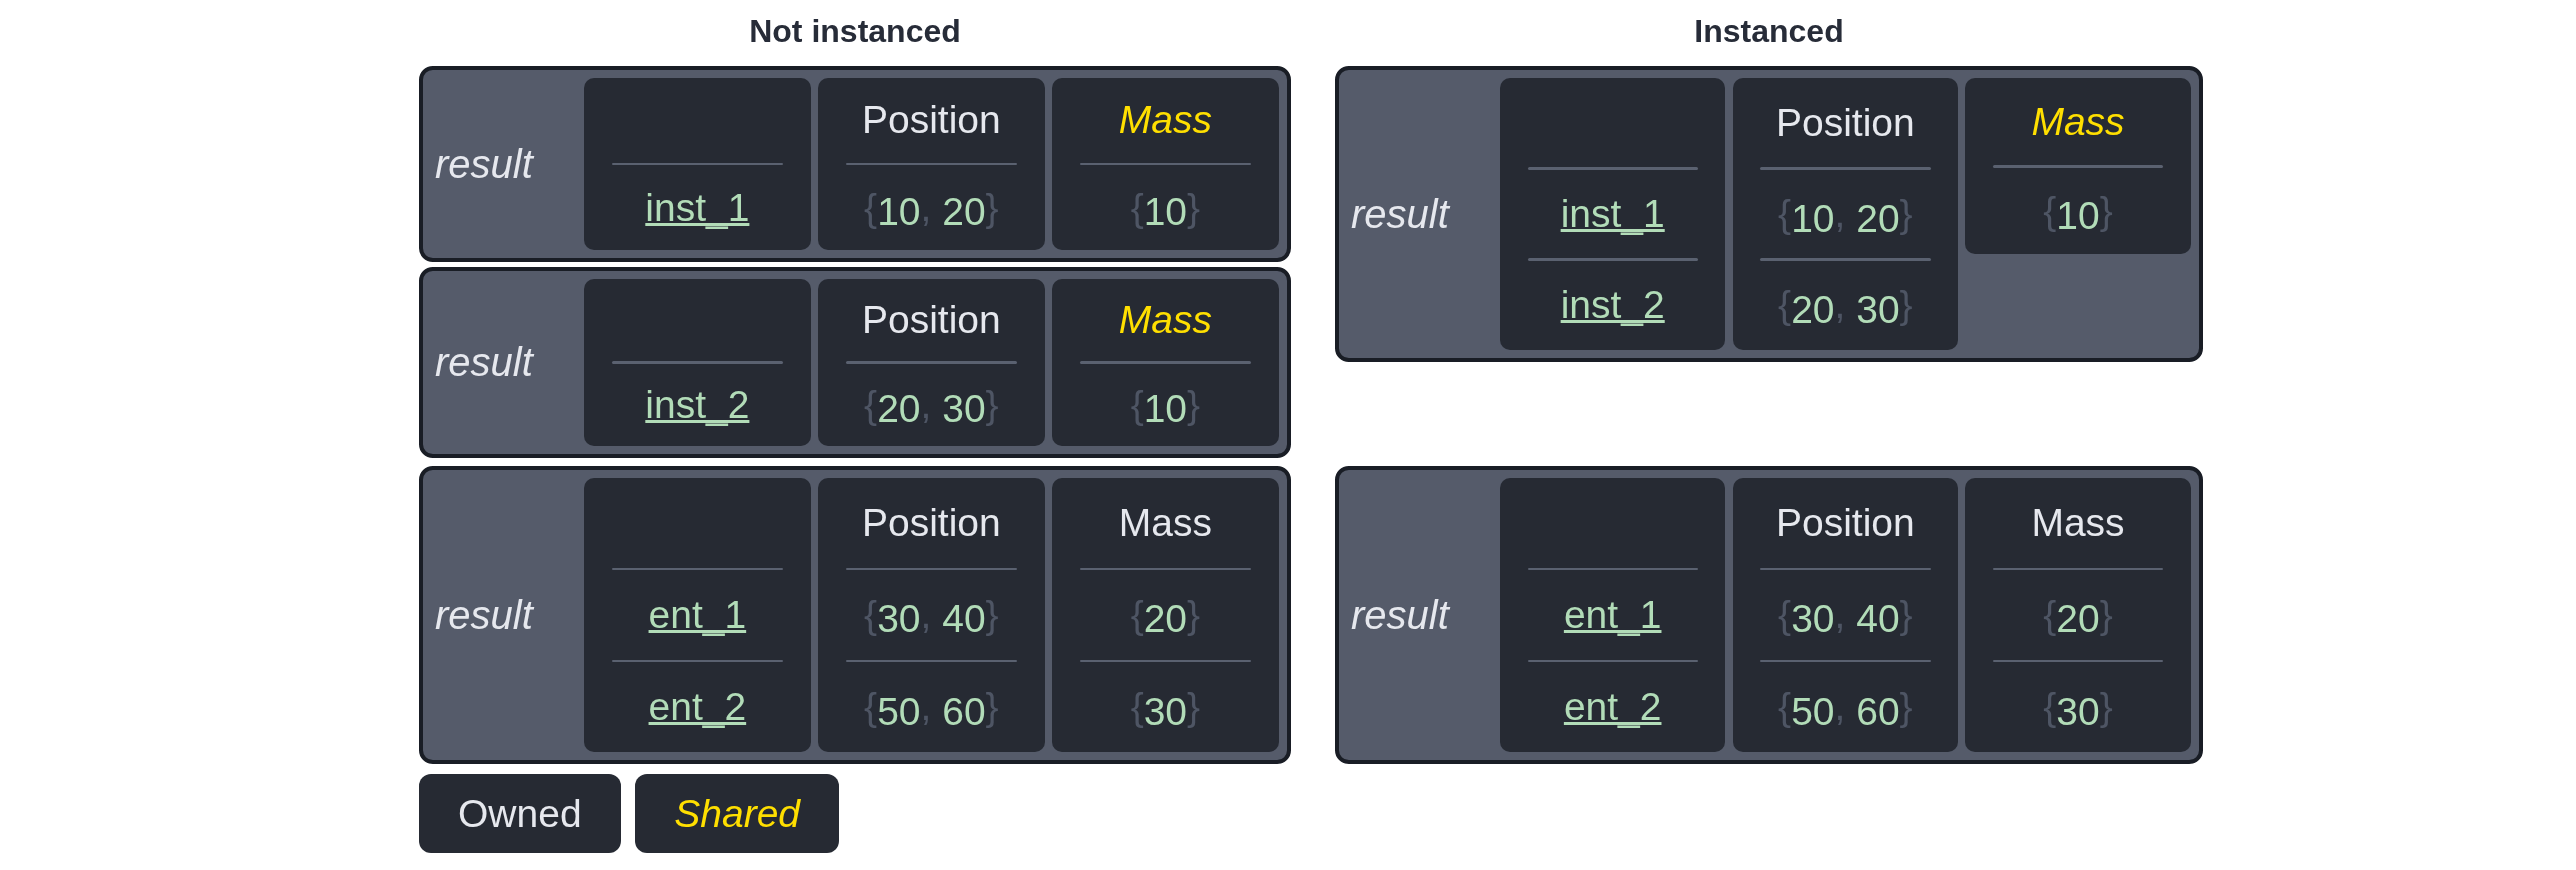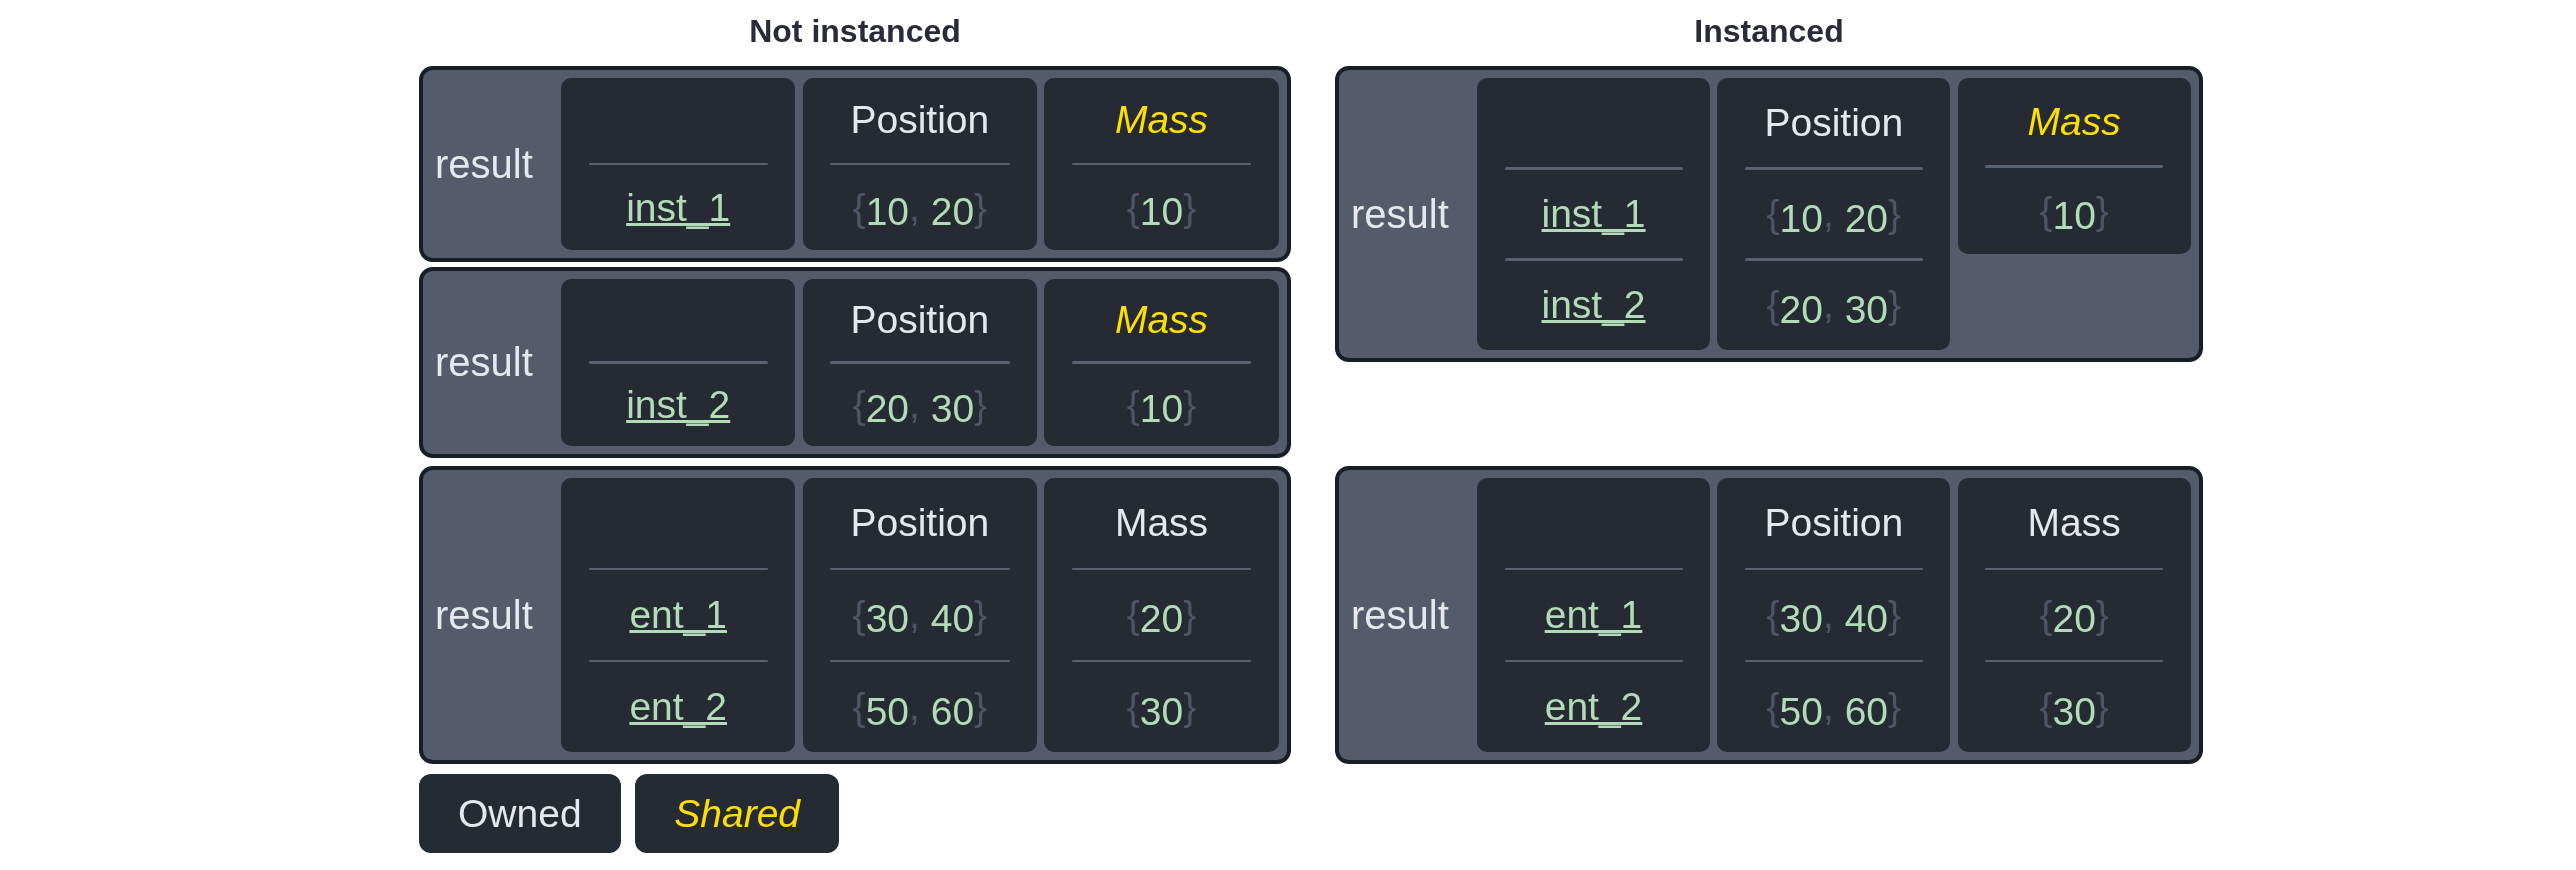--- a/index.html
+++ b/index.html
@@ -21,28 +21,29 @@
   }
   .box {
     position: absolute;
     box-sizing: border-box;
     background: var(--box-fill, #555b6a);
     border: 4.6px solid var(--box-border, #191d25);
     border-radius: 13.8px;
     display: flex;
   }
   .result {
-    width: 138px;
+    width: 161px;
     flex: none;
     display: flex;
     align-items: center;
     padding-left: 12px;
     box-sizing: border-box;
     color: var(--owned-text, #e6e8ee);
     font-size: 40px;
+    font-style: italic;
   }
   .cells {
     flex: 1;
     display: flex;
     gap: 7.3px;
     padding: 8.3px 8.3px 8.3px 0;
     box-sizing: border-box;
   }
   .cell {
     flex: 1 1 0;

